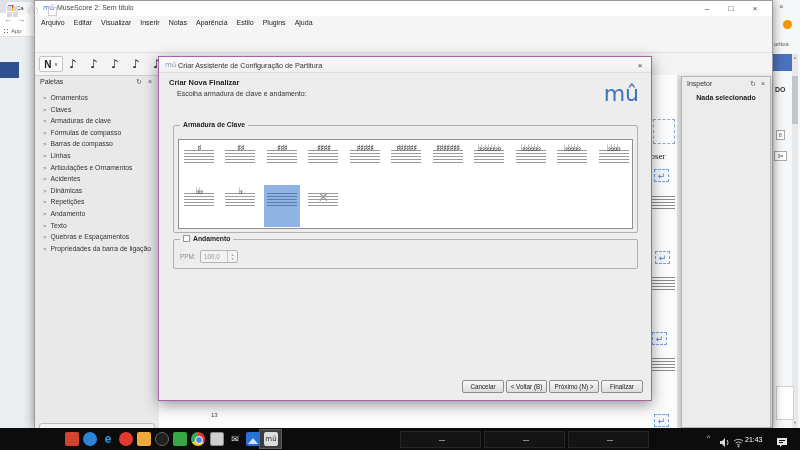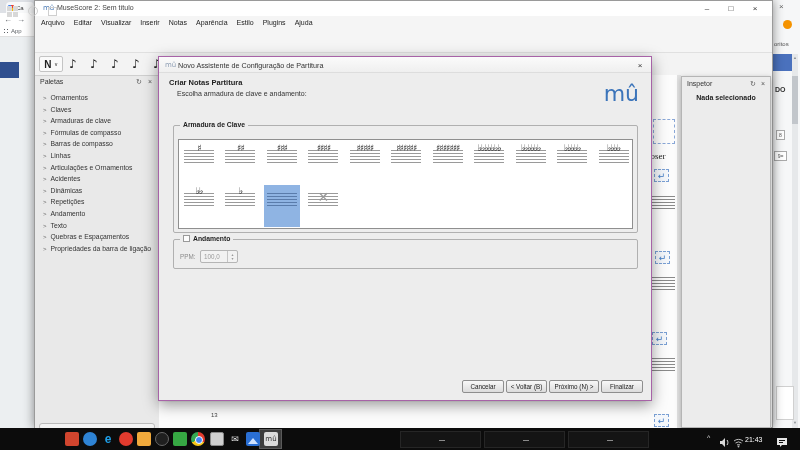--- a/index.html
+++ b/index.html
@@ -308,24 +308,24 @@
       <span class="insp-title">Inspetor</span>
       <span class="insp-ic" style="left:68px;">↻</span>
       <span class="insp-ic" style="left:79px;">×</span>
       <div class="insp-empty">Nada selecionado</div>
     </div>
   </div>
 
   <div class="abs dialog">
     <div class="dlg-ttl">
       <span class="dlg-ttl-ic">mû</span>
-      <span class="dlg-ttl-tx">Novo Assistente de Configuração de Partitura</span>
+      <span class="dlg-ttl-tx">Criar Assistente de Configuração de Partitura</span>
       <span class="dlg-close">×</span>
     </div>
-    <span class="dlg-heading">Criar Notas Partitura</span>
+    <span class="dlg-heading">Criar Nova Finalizar</span>
     <span class="dlg-sub">Escolha armadura de clave e andamento:</span>
     <span class="dlg-logo">mû</span>
 
     <div class="fieldset" style="left:14px; top:68px; width:465px; height:108px;">
       <span class="legend">Armadura de Clave</span>
       <div class="keylist">
         <div class="krow" style="top:2px;">
           <div class="kcell"><div class="staff"></div><span class="acc">♯</span></div>
           <div class="kcell"><div class="staff"></div><span class="acc">♯♯</span></div>
           <div class="kcell"><div class="staff"></div><span class="acc">♯♯♯</span></div>

